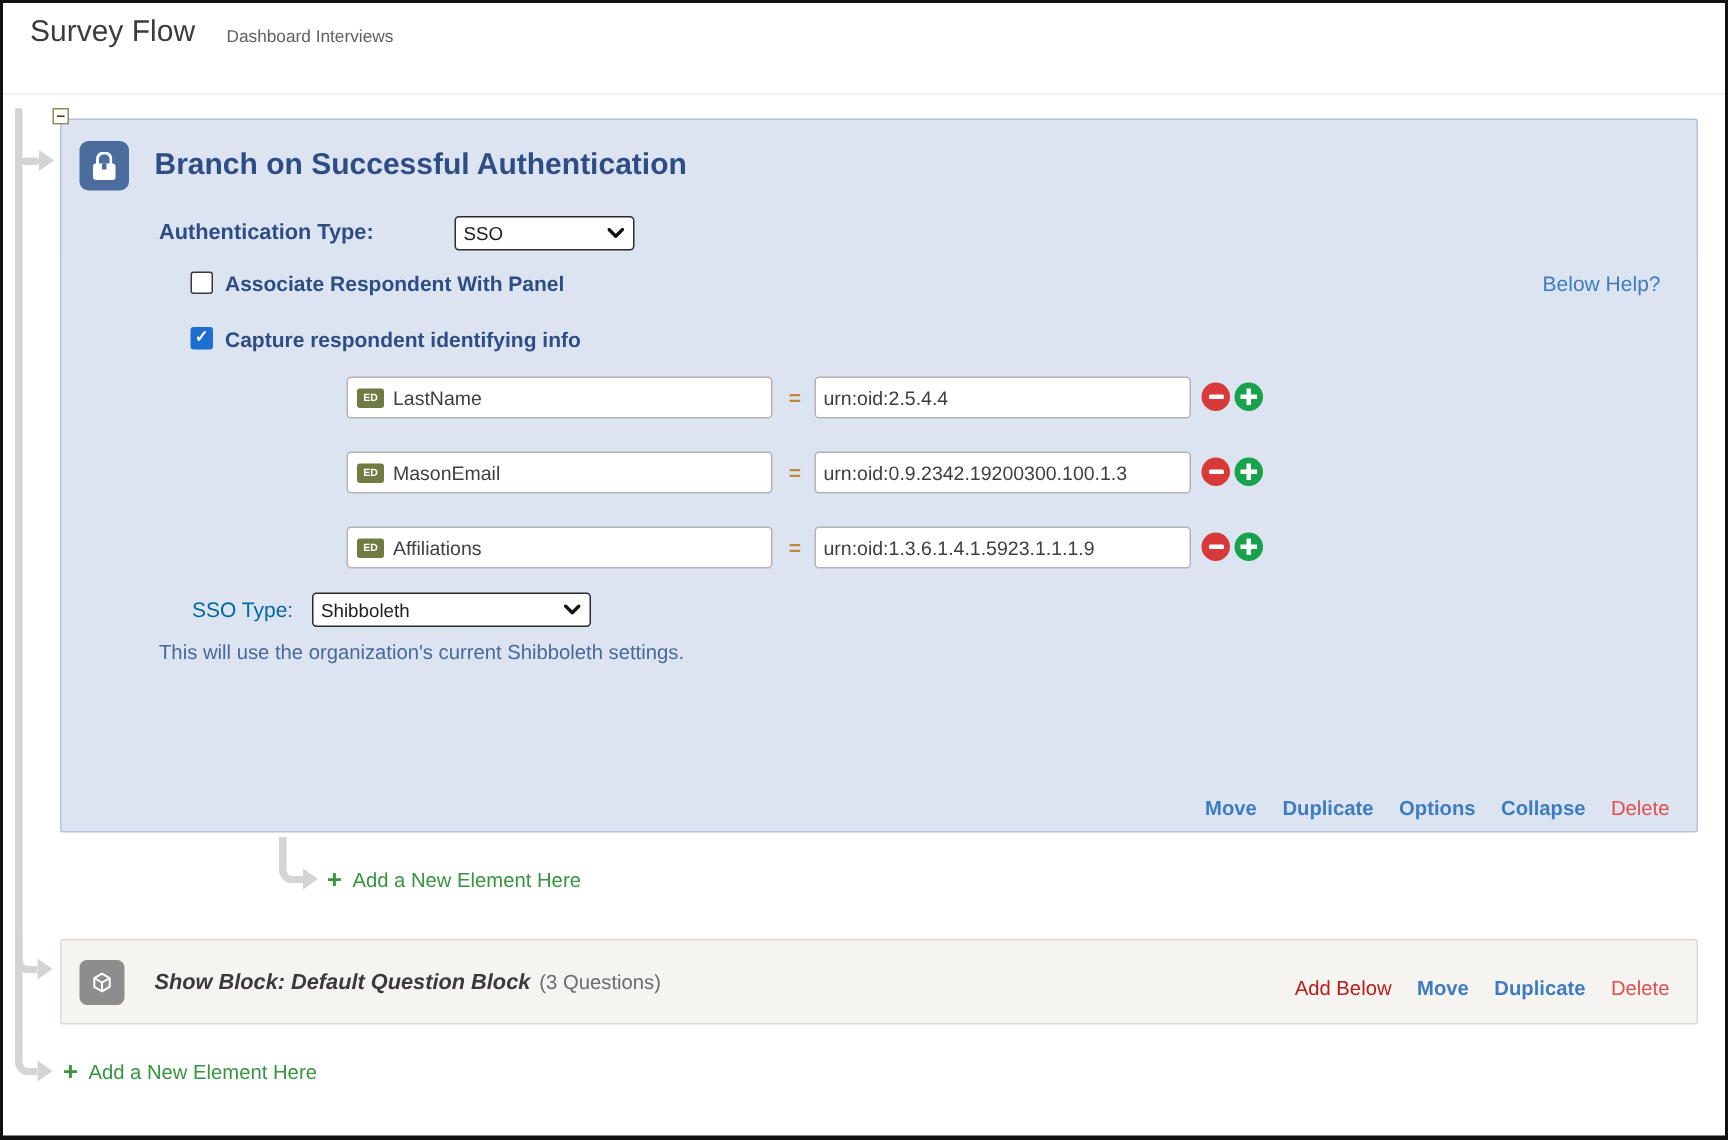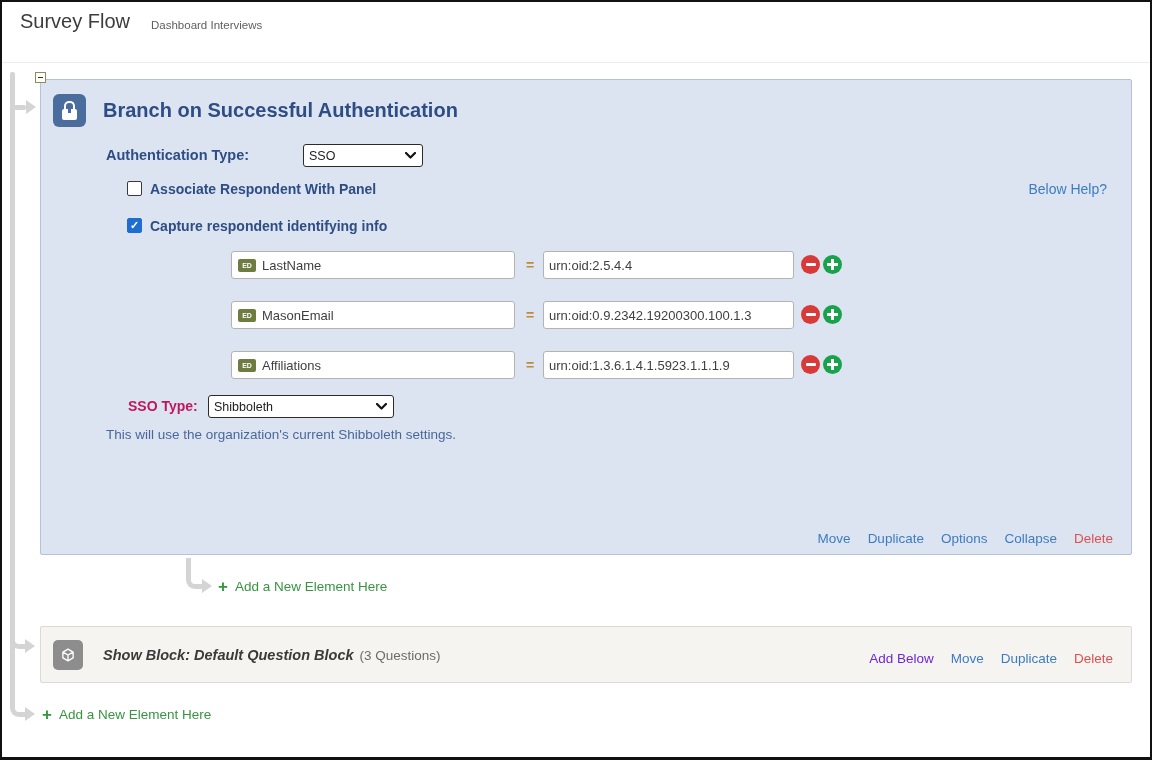--- a/index.html
+++ b/index.html
@@ -73,31 +73,31 @@
     font-size: 13px; color: #3f3f3f; padding: 0 5px; }
   .circle-btn { position: absolute; top: 4px; width: 19px; height: 19px; border-radius: 50%;
     display: flex; align-items: center; justify-content: center; cursor: pointer; }
   .minus-btn { left: 760px; background: #d83a3a; }
   .plus-btn  { left: 782px; background: #17a24b; }
   .minus-glyph { width: 10px; height: 3px; background: #fff; border-radius: 1px; }
   .plus-glyph { position: relative; width: 11px; height: 11px; }
   .plus-glyph::before { content: ""; position: absolute; left: 4px; top: 0; width: 3px; height: 11px; background: #fff; }
   .plus-glyph::after  { content: ""; position: absolute; left: 0; top: 4px; width: 11px; height: 3px; background: #fff; }
 
-  .sso-label { position: absolute; left: 87px; top: 318px; font-size: 14px; font-weight: bold; color: #be185d; }
+  .sso-label { position: absolute; left: 87px; top: 318px; font-size: 14px; font-weight: normal; color: #0369a1; }
   .sso-note { position: absolute; left: 65px; top: 347px; font-size: 13.5px; color: #4a679b; }
   .sso-warning { position: absolute; left: 80px; top: 396px; font-size: 13.5px; font-style: italic; color: #4a679b; }
 
   .actions-row { position: absolute; display: flex; gap: 17px; font-size: 13.5px; }
   .branch-actions { right: 18px; top: 451px; }
   .sb-actions { right: 18px; top: 24px; }
   .lnk { text-decoration: none; cursor: pointer; }
-  .lnk-blue { color: #3e7cc2; }
+  .lnk-blue { color: #3e7cc2; font-weight: bold; }
   .lnk-red { color: #e04f4f; }
-  .lnk-green { color: #6d28d9; margin-left: 48px; }
+  .lnk-green { color: #b91c1c; margin-left: 48px; }
 
   
   .add-row { position: absolute; display: flex; align-items: center; gap: 7px; }
   .add-plus { font-size: 17px; font-weight: bold; color: #37953f; line-height: 1; }
   .add-label { font-size: 13.5px; color: #37953f; text-decoration: none; }
   .add-inner { left: 216px; top: 576px; }
   .add-bottom { left: 40px; top: 704px; }
 
   
   .sb-panel { position: absolute; left: 38px; top: 624px; width: 1092px; height: 57px;

